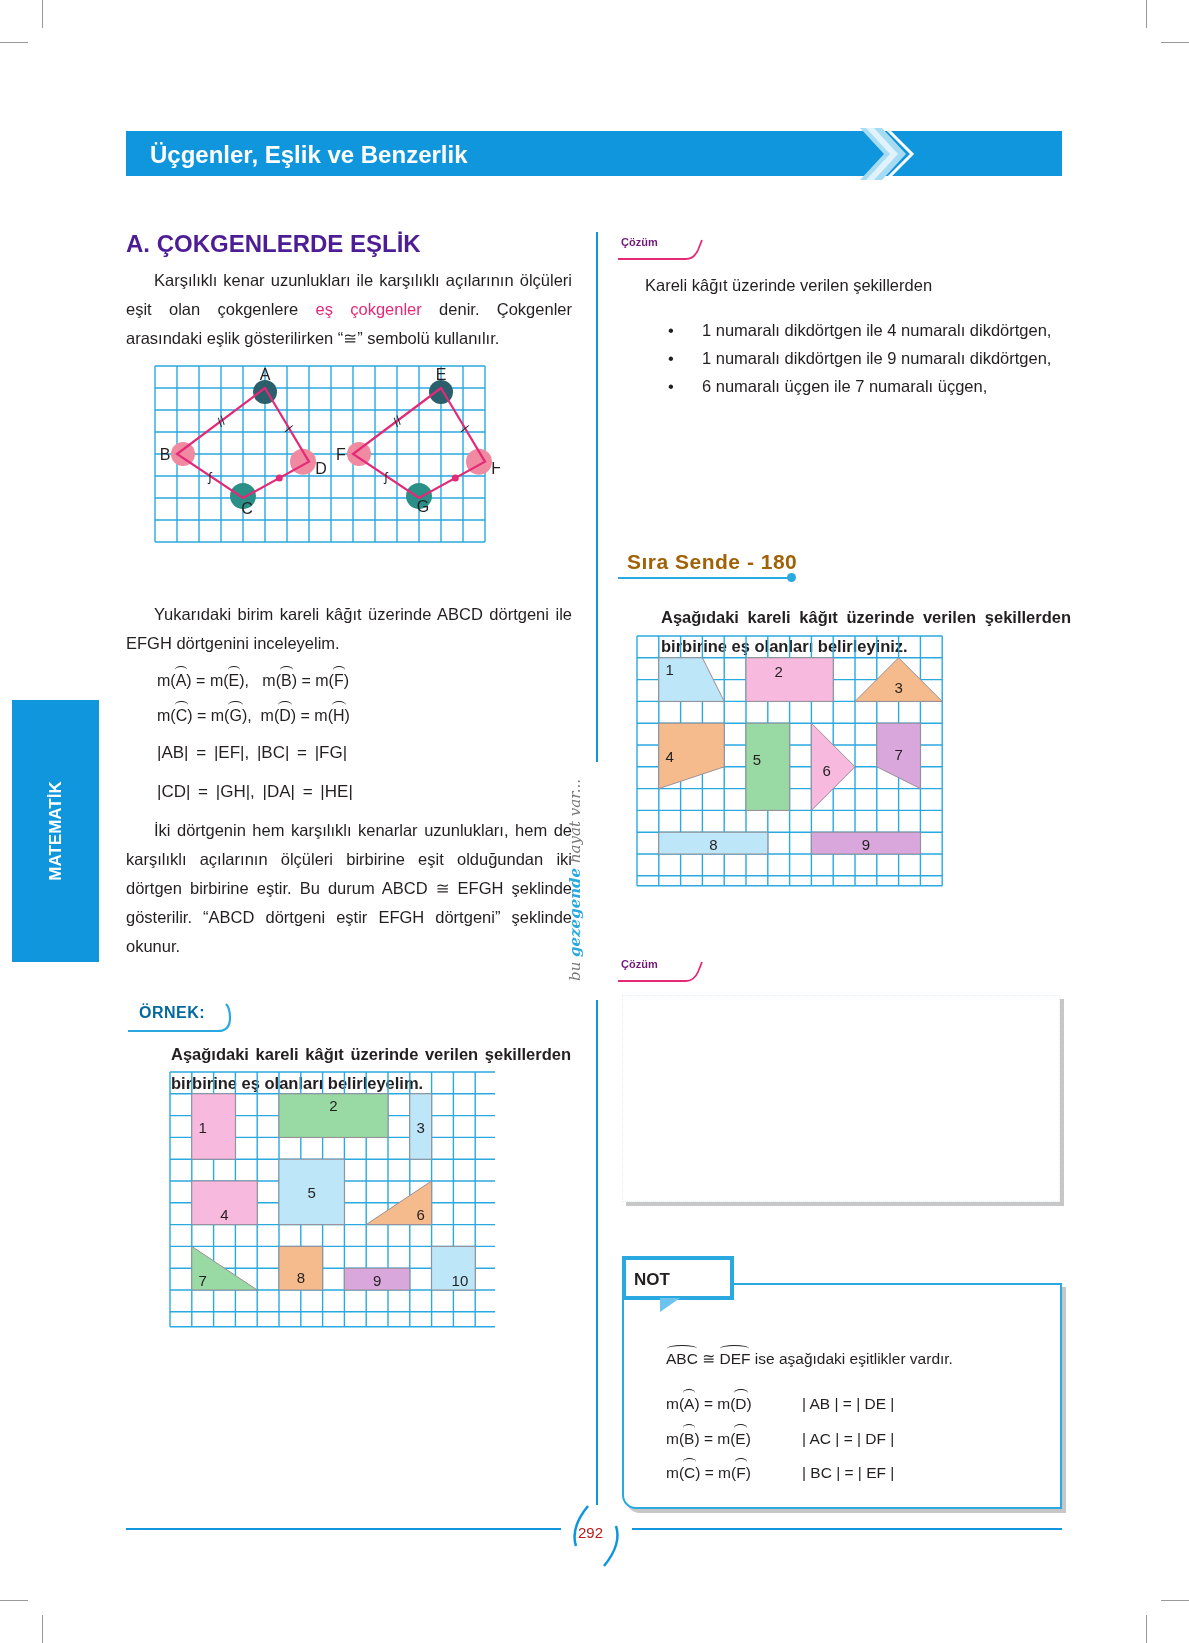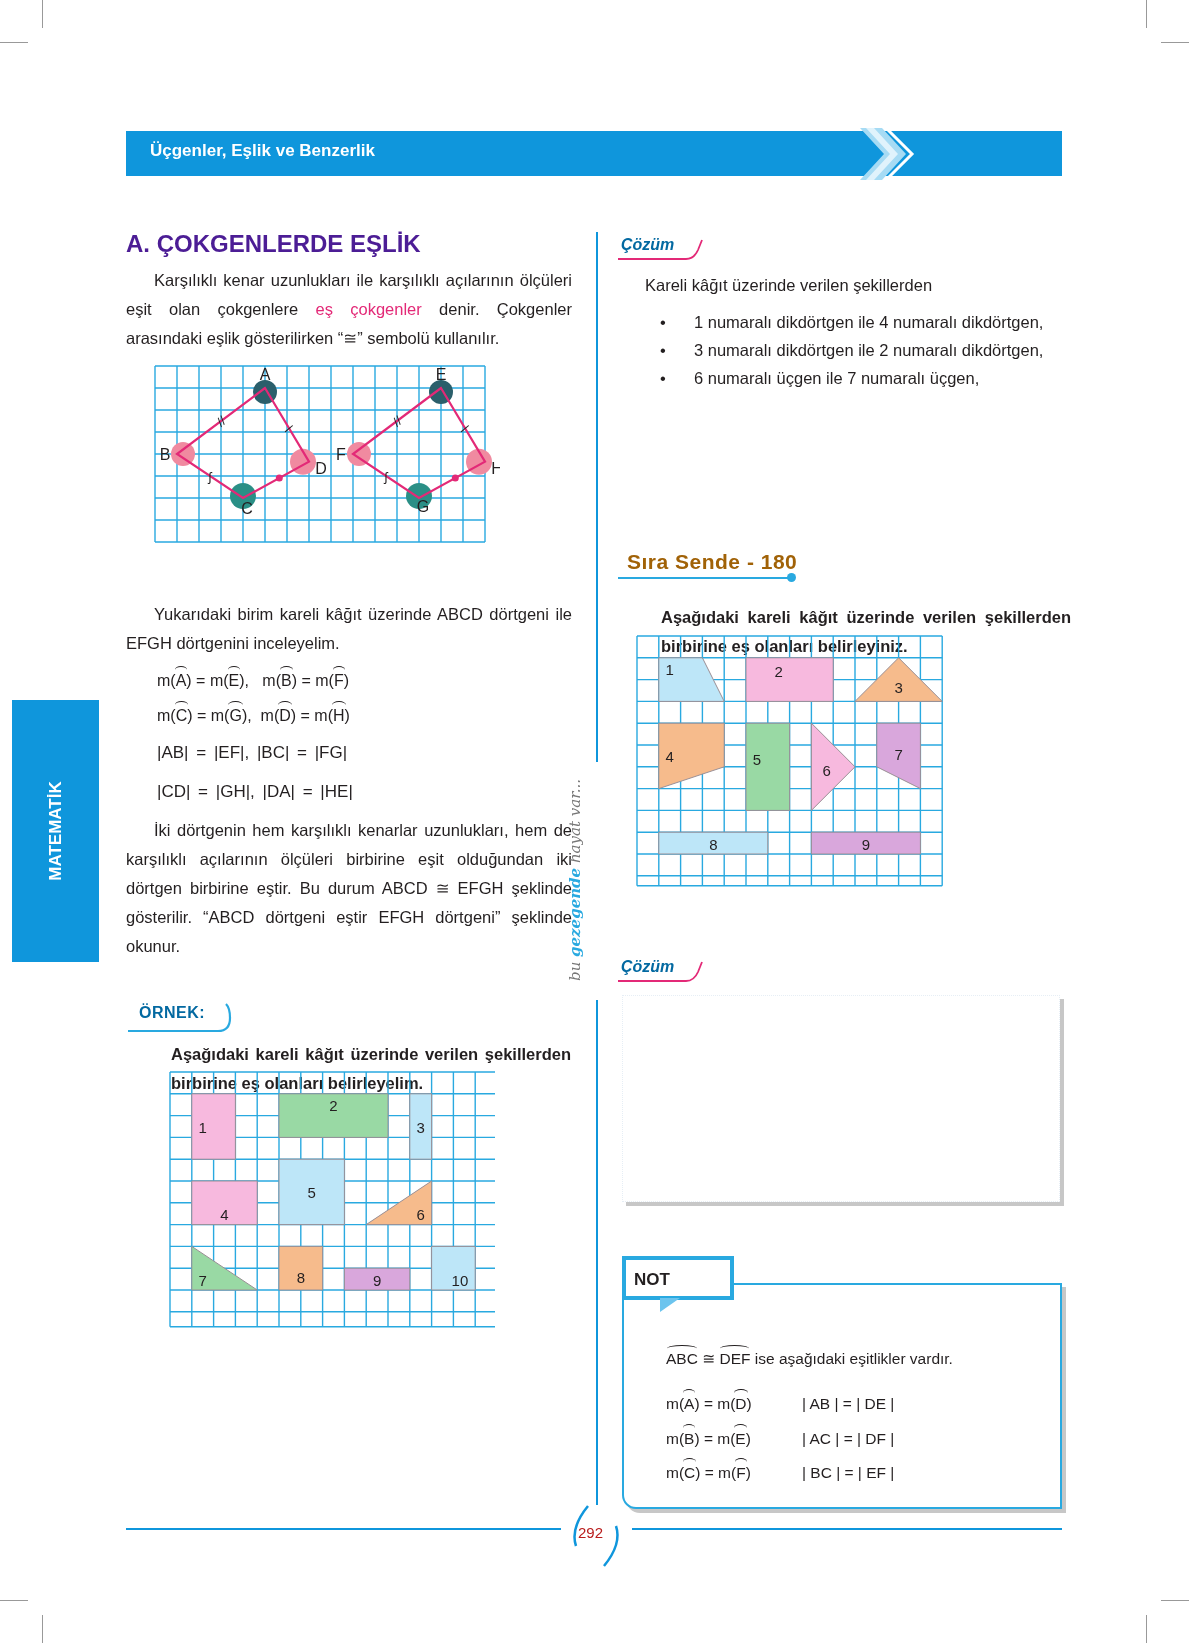--- a/index.html
+++ b/index.html
@@ -1,40 +1,40 @@
 <!DOCTYPE html>
 <html><head>
 <meta charset="utf-8">
 <style>
   html, body { margin:0; padding:0; background:#fff; }
   body { width:1189px; height:1643px; position:relative; overflow:hidden;
          font-family:"Liberation Sans", sans-serif; color:#231f20; }
   .abs { position:absolute; }
   .crop { position:absolute; background:#999; }
   .header-bar { left:126px; top:131px; width:936px; height:45px; background:#0f96dc; }
-  .header-title { left:150px; top:141px; color:#fff; font-weight:bold; font-size:17px; }
+  .header-title { left:150px; top:141px; color:#fff; font-weight:bold; font-size:24px; }
   .side-tab { left:12px; top:700px; width:87px; height:262px; background:#0f96dc; }
   .side-tab-text { position:absolute; left:50%; top:50%; transform:translate(-50%,-50%) rotate(-90deg);
                    color:#fff; font-weight:bold; font-size:17px; white-space:nowrap; }
   .sec-title { left:126px; top:230px; color:#4c1d95; font-weight:bold; font-size:24px; }
   .para { font-size:16.5px; line-height:29px; text-align:justify; }
   .para .indent { display:inline-block; width:28px; }
   .pink { color:#e32977; }
   .math { font-size:16px; }
   .hat { position:relative; display:inline-block; }
   .hat::before { content:""; position:absolute; left:1px; right:1px; top:-5px; height:6px;
                  border-top:1.5px solid #231f20; border-radius:50% 50% 0 0; }
   .arc { position:relative; display:inline-block; }
   .arc::before { content:""; position:absolute; left:-1px; right:-1px; top:-6px; height:7px;
                  border-top:1.5px solid #231f20; border-radius:50% 50% 0 0; }
   .divider { left:596px; top:232px; width:2px; height:1290px; background:#0f96dc; }
-  .cozum-label { color:#0369a1; font-weight:bold; font-size:16px; font-style:italic; }
+  .cozum-label { color:#701a75; font-weight:bold; font-size:11px; }
   .sira-label { color:#a16207; font-weight:bold; font-size:21px; letter-spacing:0.5px; }
   .ornek-label { color:#0369a1; font-weight:bold; font-size:16px; letter-spacing:0.5px; }
-  ul.bullets { list-style:none; margin:0; padding:0; }
+  ul.bullets { list-style:none; margin:8px; padding:0; }
   ul.bullets li { position:relative; padding-left:46px; font-size:16.5px; line-height:28px; text-align:justify; }
   ul.bullets li::before { content:"•"; position:absolute; left:12px; top:0; }
   .bold-q { font-weight:bold; font-size:16.5px; line-height:29px; }
   .answer-box { left:622px; top:995px; width:436px; height:205px; background:#fff;
                 box-shadow:4px 4px 0 #c7c7c7; border:1px dotted #e6eef5; }
   .not-box { left:622px; top:1283px; width:436px; height:222px; border:2px solid #29a9e0;
              border-radius:0 0 0 14px; box-shadow:4px 4px 0 #c7c7c7; background:#fff; }
   .not-tag { left:622px; top:1256px; width:112px; height:44px; background:#fff; border:4px solid #29a9e0;
              box-sizing:border-box; }
   .not-tag-text { position:absolute; left:8px; top:10px; font-weight:bold; font-size:17px; color:#231f20; }
@@ -218,21 +218,21 @@
 </div>
 
 <div class="abs cozum-label" style="left:621px;top:236px">Çözüm</div>
 <svg class="abs" style="left:616px;top:236px" width="90" height="26">
   <path d="M2,23 L70,23 Q78,23 82,14 L86,4" fill="none" stroke="#e32977" stroke-width="1.8"></path>
 </svg>
 
 <div class="abs" style="left:645px;top:276px;font-size:16.5px">Kareli kâğıt üzerinde verilen şekillerden</div>
 <ul class="abs bullets" style="left:648px;top:308px;width:424px">
   <li>1 numaralı dikdörtgen ile 4 numaralı dikdörtgen,</li>
-  <li>3 numaralı dikdörtgen ile 2 numaralı dikdörtgen,</li>
+  <li>1 numaralı dikdörtgen ile 9 numaralı dikdörtgen,</li>
   <li>6 numaralı üçgen ile 7 numaralı üçgen,</li>
 </ul>
 
 <div class="abs sira-label" style="left:627px;top:550px">Sıra Sende - 180</div>
 <div class="abs" style="left:618px;top:577px;width:172px;height:2px;background:#29a9e0"></div>
 <div class="abs" style="left:787px;top:573px;width:9px;height:9px;border-radius:50%;background:#29a9e0"></div>
 
 <div class="abs bold-q" style="left:661px;top:603px;width:410px;text-align:justify">Aşağıdaki kareli kâğıt üzerinde verilen şekillerden birbirine eş olanları belirleyiniz.</div>
 
 <svg class="abs" id="fig3" style="left:633px;top:632px" width="326" height="262">

